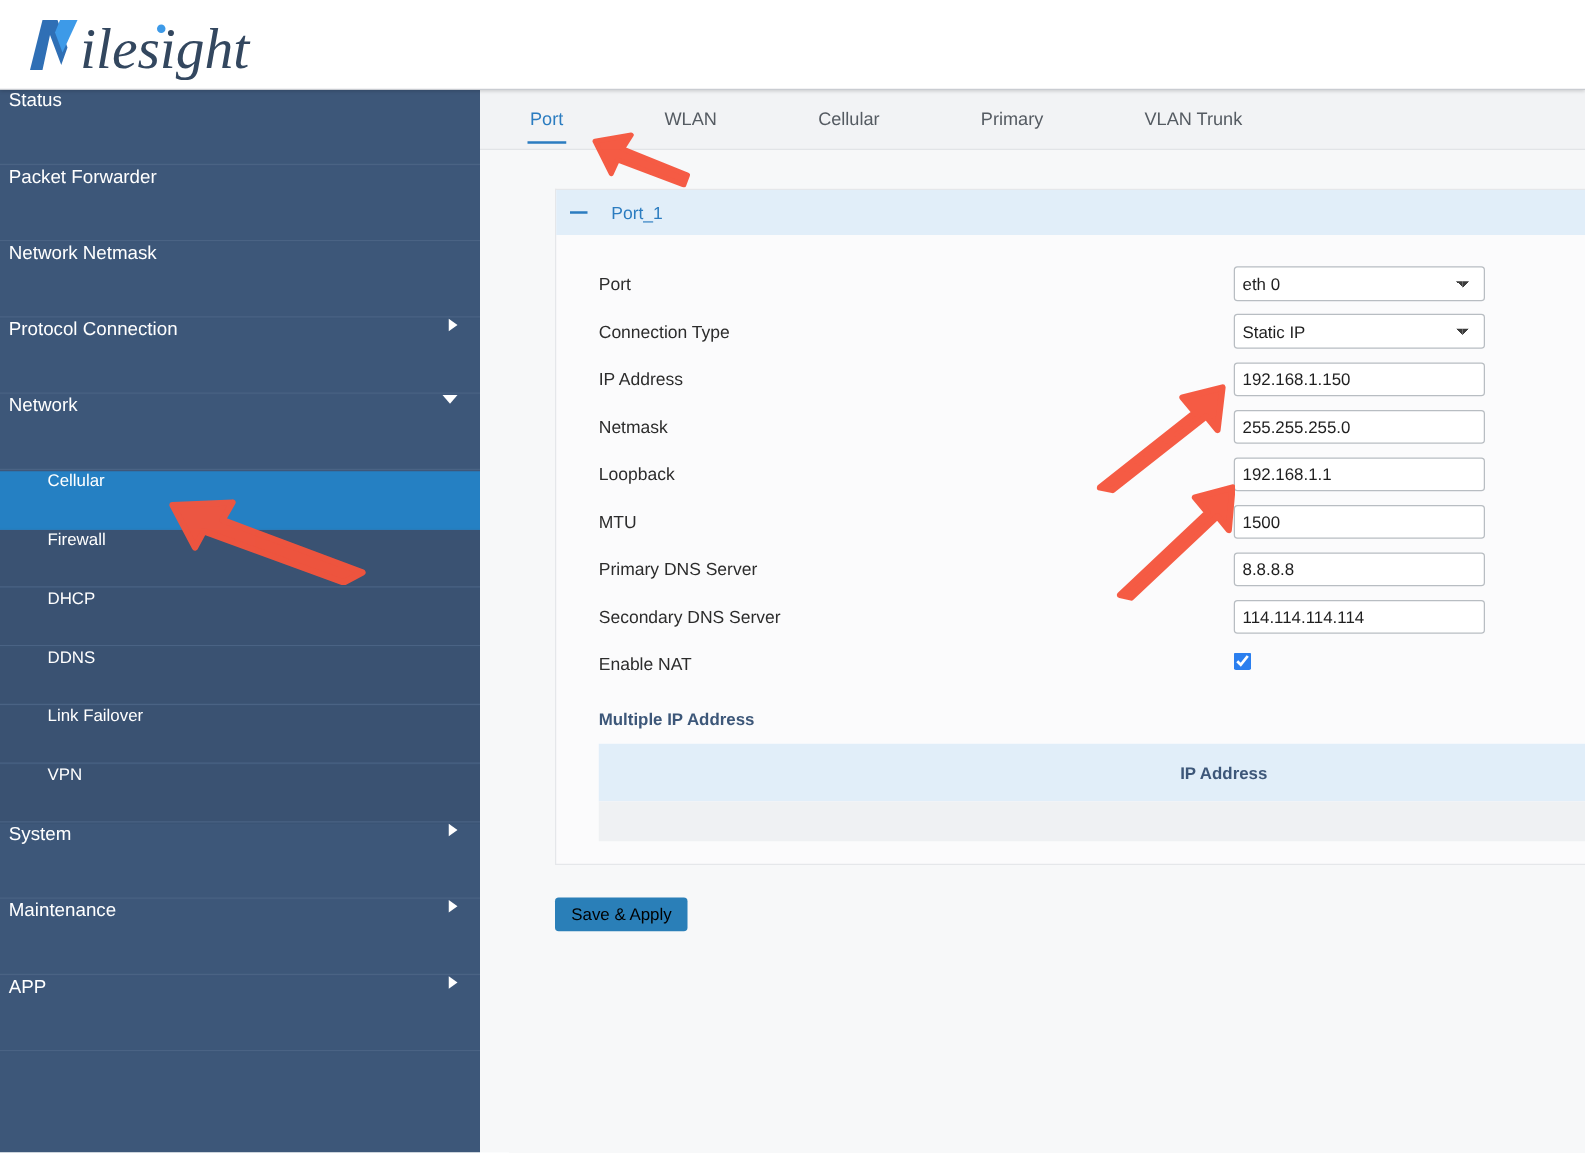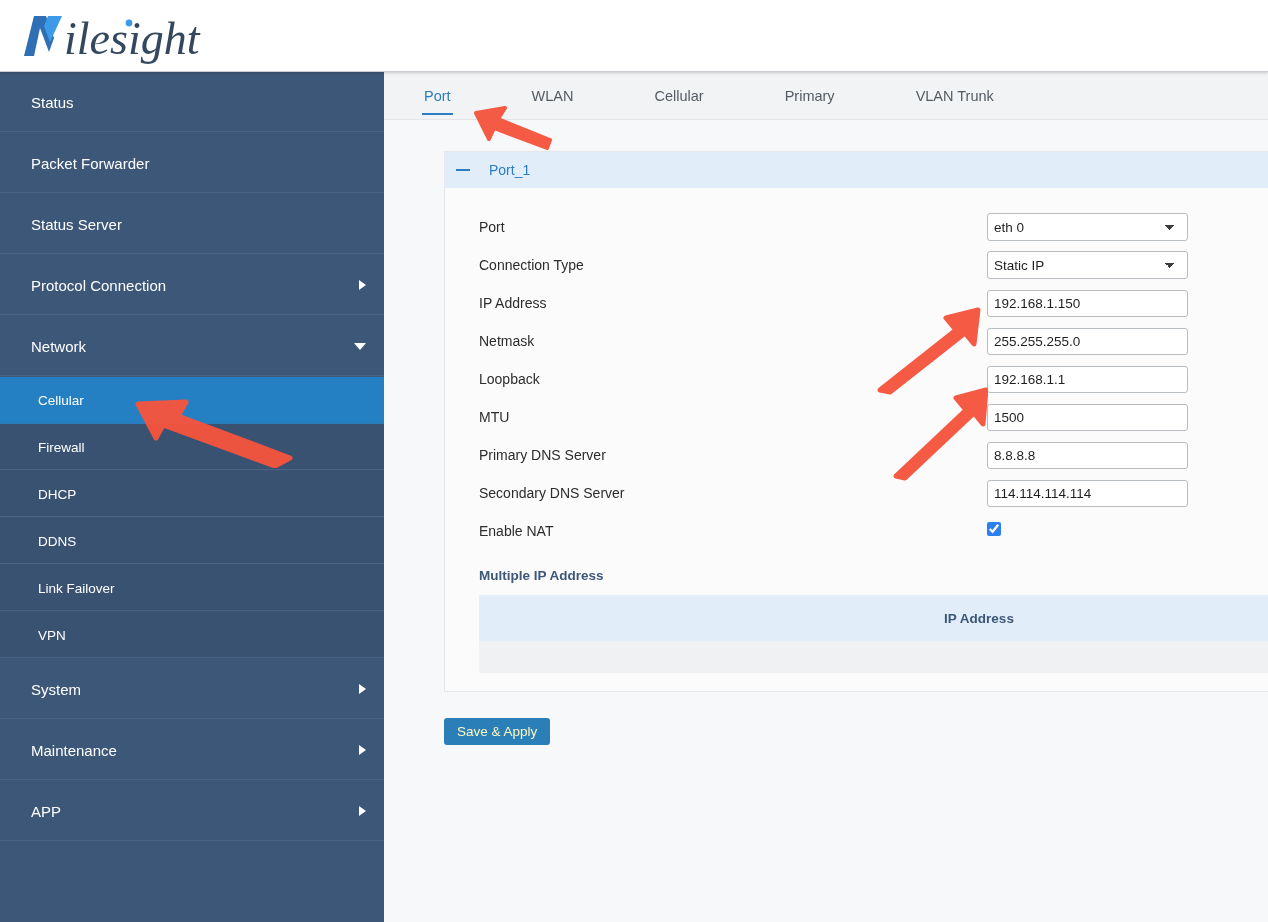--- a/index.html
+++ b/index.html
@@ -28,22 +28,22 @@
   
   .sidebar {
     position: absolute; left: 0; top: 72px;
     width: 384px; height: 850px;
     background: #3d5779;
     overflow: hidden;
   }
   .nav-item {
     position: relative;
     height: 61px;
-    display: flex; align-items: center;
-    padding: 0 16px 0 31px;
+    display: flex; 
+    padding: 0 16px 0 7px;
     color: #ffffff;
     font-size: 15px;
     border-bottom: 1px solid #47608021;
     box-shadow: inset 0 -1px 0 #4a6384;
     cursor: pointer;
     background: #3d5779;
   }
   .nav-item.sub {
     background: #3a5272;
     padding-left: 38px;
@@ -202,21 +202,21 @@
     border: none;
   }
 
   .btn-primary {
     display: inline-block;
     margin: 26px 0 0 60px;
     padding: 0 13px;
     height: 27px;
     line-height: 27px;
     background: #2a7fb8;
-    color: #fef9c3;
+    color: #000000;
     font-size: 13.5px;
     font-family: "Liberation Sans", sans-serif;
     border: none;
     border-radius: 3px;
     cursor: pointer;
   }
 
   
   .arrow { position: absolute; pointer-events: none; z-index: 40; }
 </style>
@@ -237,21 +237,21 @@
   </div>
 
   <nav class="sidebar" id="sidebar">
       <div class="nav-item">
         <span class="label">Status</span>
       </div>
       <div class="nav-item">
         <span class="label">Packet Forwarder</span>
       </div>
       <div class="nav-item">
-        <span class="label">Status Server</span>
+        <span class="label">Network Netmask</span>
       </div>
       <div class="nav-item">
         <span class="label">Protocol Connection</span>
         <span class="caret-right"></span>
       </div>
       <div class="nav-item">
         <span class="label">Network</span>
         <span class="caret-down"></span>
       </div>
       <div class="nav-item sub active">

